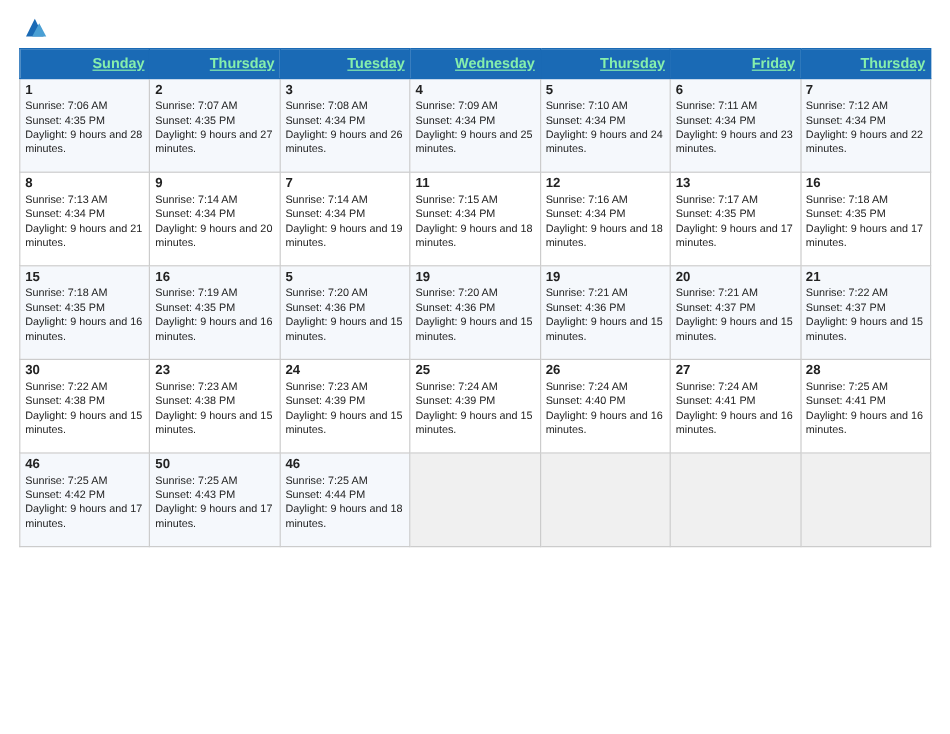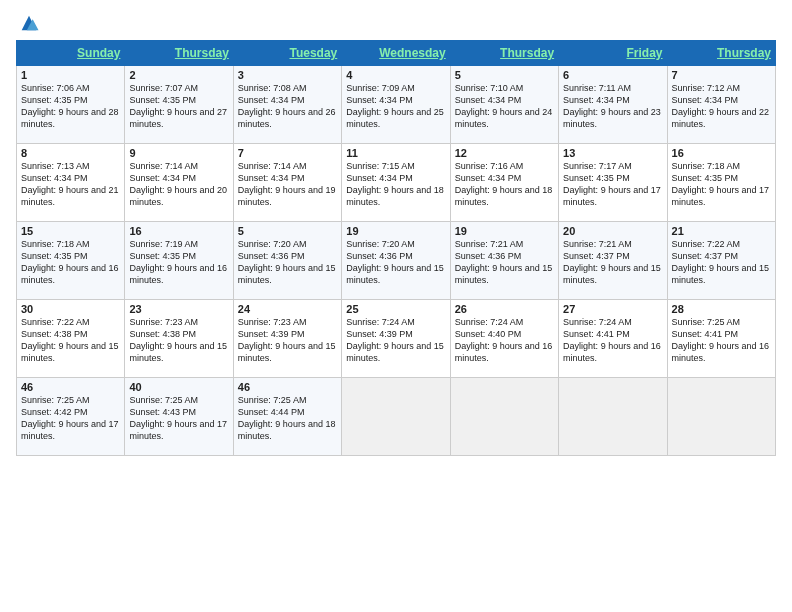--- a/index.html
+++ b/index.html
@@ -193,21 +193,21 @@
           <td><span class="day-num">26</span>
 <span class="day-info">Sunrise: 7:24 AM<br>Sunset: 4:40 PM<br>Daylight: 9 hours and 16 minutes.</span></td>
           <td><span class="day-num">27</span>
 <span class="day-info">Sunrise: 7:24 AM<br>Sunset: 4:41 PM<br>Daylight: 9 hours and 16 minutes.</span></td>
           <td><span class="day-num">28</span>
 <span class="day-info">Sunrise: 7:25 AM<br>Sunset: 4:41 PM<br>Daylight: 9 hours and 16 minutes.</span></td>
         </tr>
         <tr>
           <td><span class="day-num">46</span>
 <span class="day-info">Sunrise: 7:25 AM<br>Sunset: 4:42 PM<br>Daylight: 9 hours and 17 minutes.</span></td>
-          <td><span class="day-num">40</span>
+          <td><span class="day-num">50</span>
 <span class="day-info">Sunrise: 7:25 AM<br>Sunset: 4:43 PM<br>Daylight: 9 hours and 17 minutes.</span></td>
           <td><span class="day-num">46</span>
 <span class="day-info">Sunrise: 7:25 AM<br>Sunset: 4:44 PM<br>Daylight: 9 hours and 18 minutes.</span></td>
           <td class="empty-cell"></td>
           <td class="empty-cell"></td>
           <td class="empty-cell"></td>
           <td class="empty-cell"></td>
         </tr>
       </tbody>
   </table>

